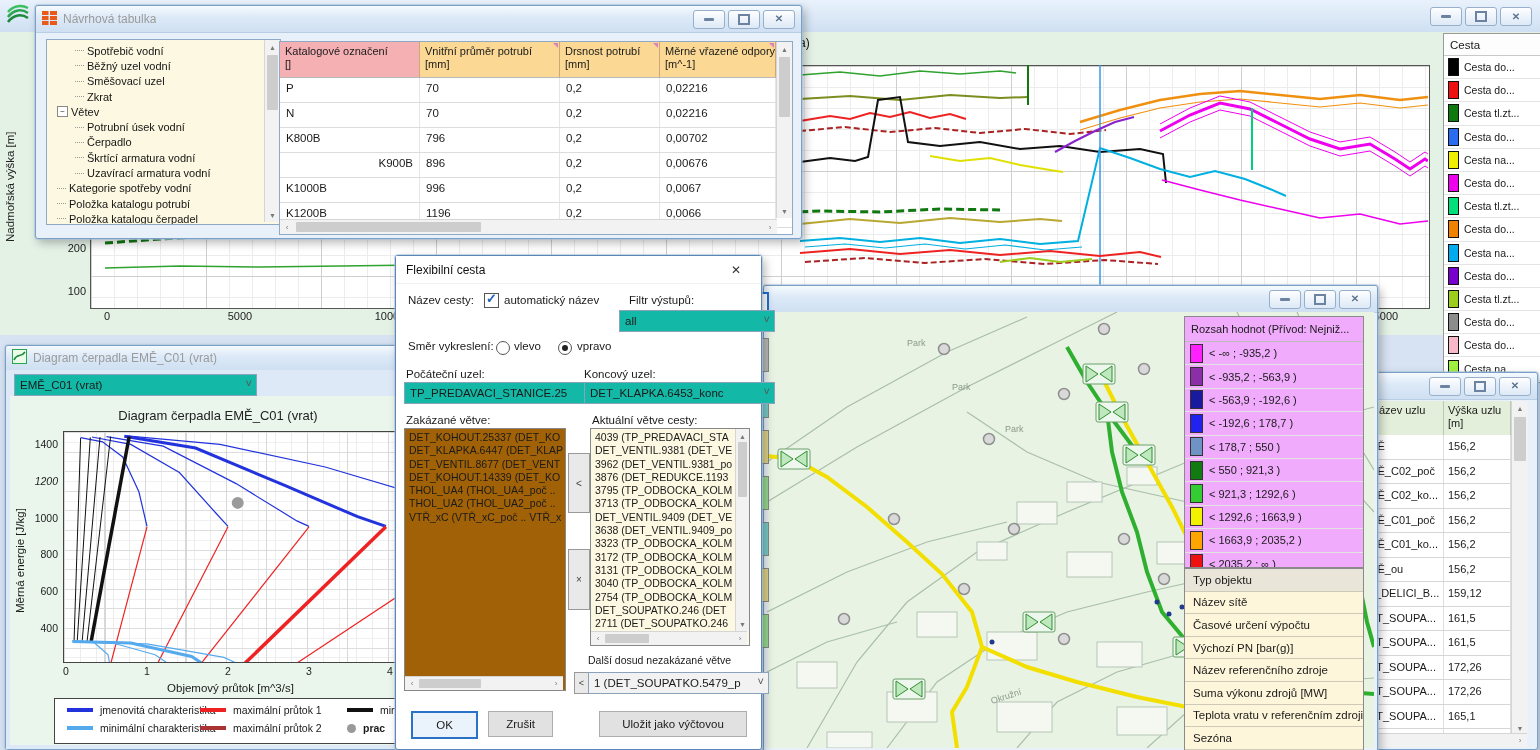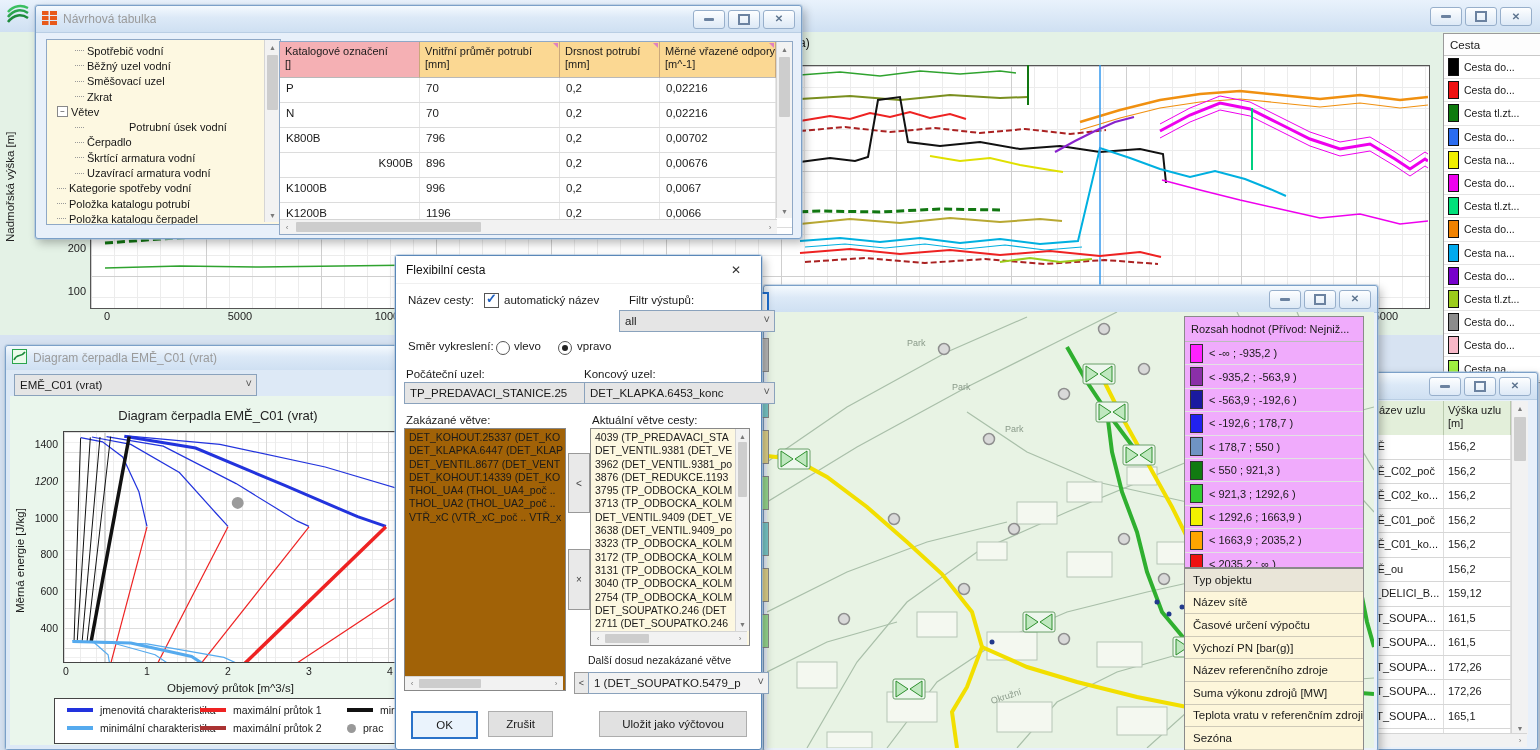--- a/index.html
+++ b/index.html
@@ -54,21 +54,21 @@
   .dtable{position:absolute;left:243px;top:35px;width:512px;height:192px;background:#fff;border:1px solid #8fa8c6;overflow:hidden;}
   .dh-row{display:flex;height:36px;}
   .dh{font-size:11px;line-height:1.2;padding:3px 5px;border-right:1px solid #caa87a;border-bottom:1px solid #b9b9b9;
       box-sizing:border-box;position:relative;overflow:hidden;white-space:nowrap;}
   .dh::after{content:"";position:absolute;right:1px;top:1px;border-left:5px solid transparent;border-top:5px solid #e080c0;}
   .dh:first-child::after{display:none;}
   .dr{display:flex;height:24px;border-bottom:1px solid #dcdcdc;background:#fff;}
   .dr div{font-size:11.5px;padding:4px 6px;border-right:1px solid #e6e6e6;box-sizing:border-box;white-space:nowrap;overflow:hidden;}
   
   .pump-body{position:absolute;left:0;top:24px;right:0;bottom:0;background:#dde9f6;}
-  .combo{background:#e5e5e5;border:1px solid #8aa2bc;display:flex;align-items:center;font-size:11.5px;padding:0 18px 0 5px;
+  .combo{background:#14b8a6;border:1px solid #8aa2bc;display:flex;align-items:center;font-size:11.5px;padding:0 18px 0 5px;
          position:absolute;white-space:nowrap;overflow:hidden;}
   .combo::after{content:"\02C5";position:absolute;right:4px;top:2px;color:#555;font-size:11px;}
   .pump-chart{position:absolute;left:4px;top:50px;width:416px;height:349px;background:#eaf6ec;}
   .pp-plot{position:absolute;background-color:#fff;border:1px solid #444;
      background-image:
        repeating-linear-gradient(to right,#d8d8d8 0 1px,transparent 1px 40.5px),
        repeating-linear-gradient(to bottom,#dddddd 0 1px,transparent 1px 19.6px),
        repeating-linear-gradient(to right,#ececec 0 1px,transparent 1px 16.2px),
        repeating-linear-gradient(to bottom,#f0f0f0 0 1px,transparent 1px 9.8px);}
   .pp-title{position:absolute;left:0;top:62px;width:424px;text-align:center;font-size:13px;color:#222;}
@@ -570,21 +570,21 @@
           <span>mini</span>
         </div>
         <div class="pl-item" style="left: 12px; top: 23px;">
           <span style="width: 26px; height: 4px; background: rgb(85, 170, 238); display: inline-block;"></span>
           <span>minimální charakteristika</span>
         </div>
         <div class="pl-item" style="left: 145px; top: 23px;">
           <span style="width: 26px; height: 4px; background: rgb(170, 51, 51); display: inline-block;"></span>
           <span>maximální průtok 2</span>
         </div>
-        <div class="pl-item" style="left: 292px; top: 23px;">
+        <div class="pl-item" style="left: 292px; top: 23px; font-weight: bold;">
           <span style="width: 9px; height: 9px; border-radius: 50%; background: rgb(153, 153, 153); display: inline-block;"></span>
           <span>prac</span>
         </div>
       </div>
   </div>
 
   <div class="win" style="left:35px;top:5px;width:765px;height:232px;z-index:35;">
     <div class="tb">
       <span>
         <svg width="15" height="14" viewBox="0 0 15 14">
@@ -619,21 +619,21 @@
             <span>Směšovací uzel</span>
           </div>
           <div class="tree-it" style="padding-left: 24px;">
             <span class="tree-dot"></span>
             <span>Zkrat</span>
           </div>
           <div class="tree-it" style="padding-left: 6px;">
             <span class="tree-exp">−</span>
             <span>Větev</span>
           </div>
-          <div class="tree-it" style="padding-left: 24px; gap: 42px;">
+          <div class="tree-it" style="padding-left: 24px;">
             <span class="tree-dot"></span>
             <span>Potrubní úsek vodní</span>
           </div>
           <div class="tree-it" style="padding-left: 24px;">
             <span class="tree-dot"></span>
             <span>Čerpadlo</span>
           </div>
           <div class="tree-it" style="padding-left: 24px;">
             <span class="tree-dot"></span>
             <span>Škrtící armatura vodní</span>

